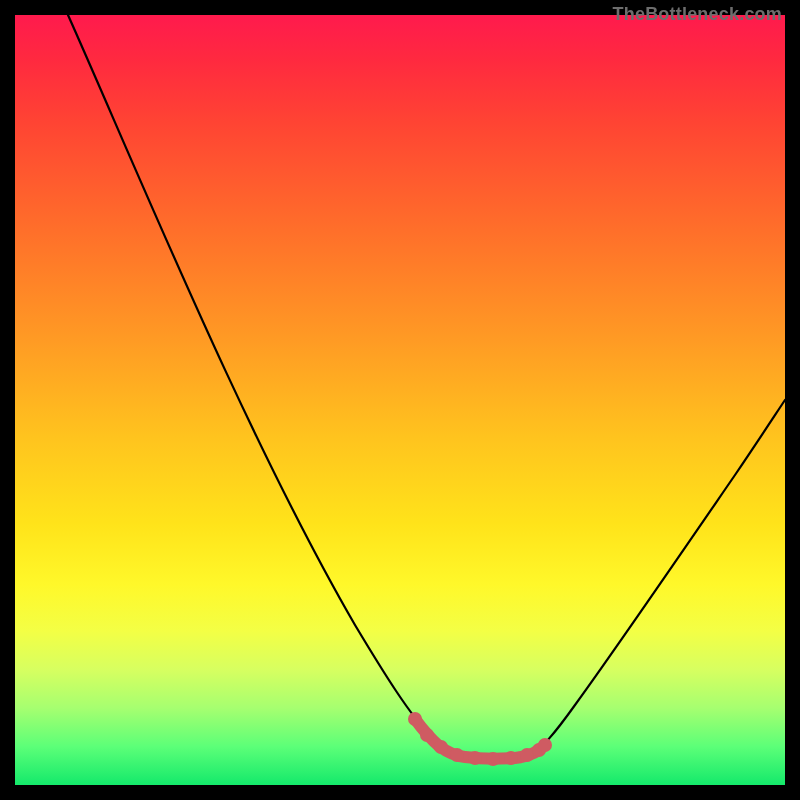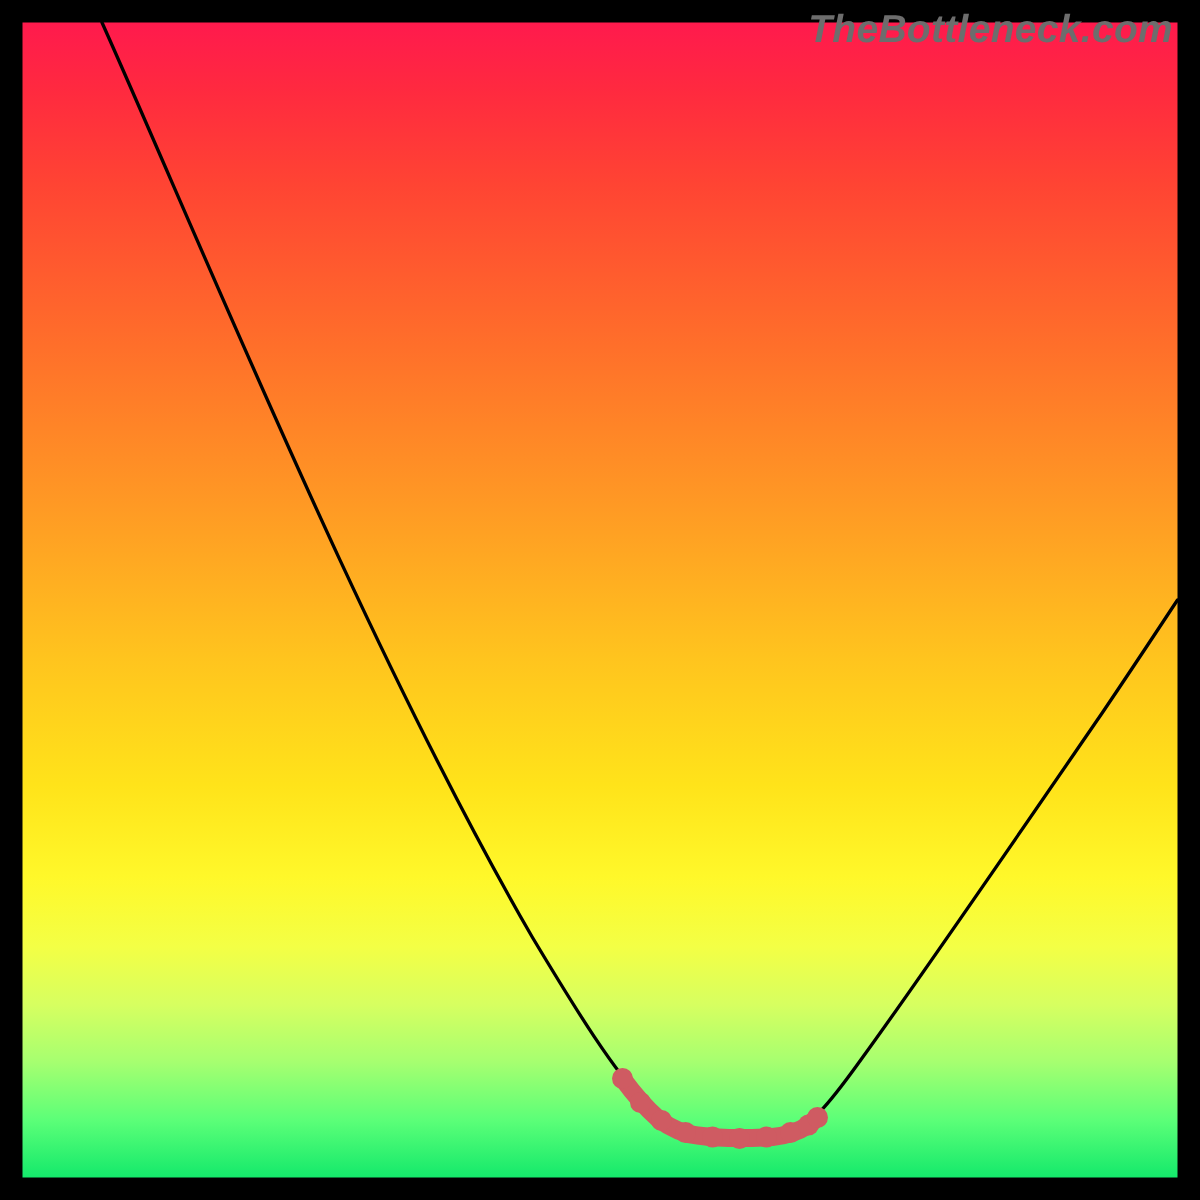--- a/index.html
+++ b/index.html
@@ -32,26 +32,25 @@
       #d7ff60 85%,
       #a6ff70 90%,
       #5cff78 95%,
       #14e96b 100%
     );
   }
   .watermark {
     position: absolute;
     top: 4px;
     right: 18px;
-    font-size: 26px;
+    font-size: 18px;
     font-weight: 600;
     color: #6d6d6d;
     letter-spacing: 0.2px;
     user-select: none;
-    font-style: italic;
   }
   svg.curve {
     position: absolute;
     left: 0;
     top: 0;
     width: 770px;
     height: 770px;
     overflow: visible;
   }
   .curve path.main {

